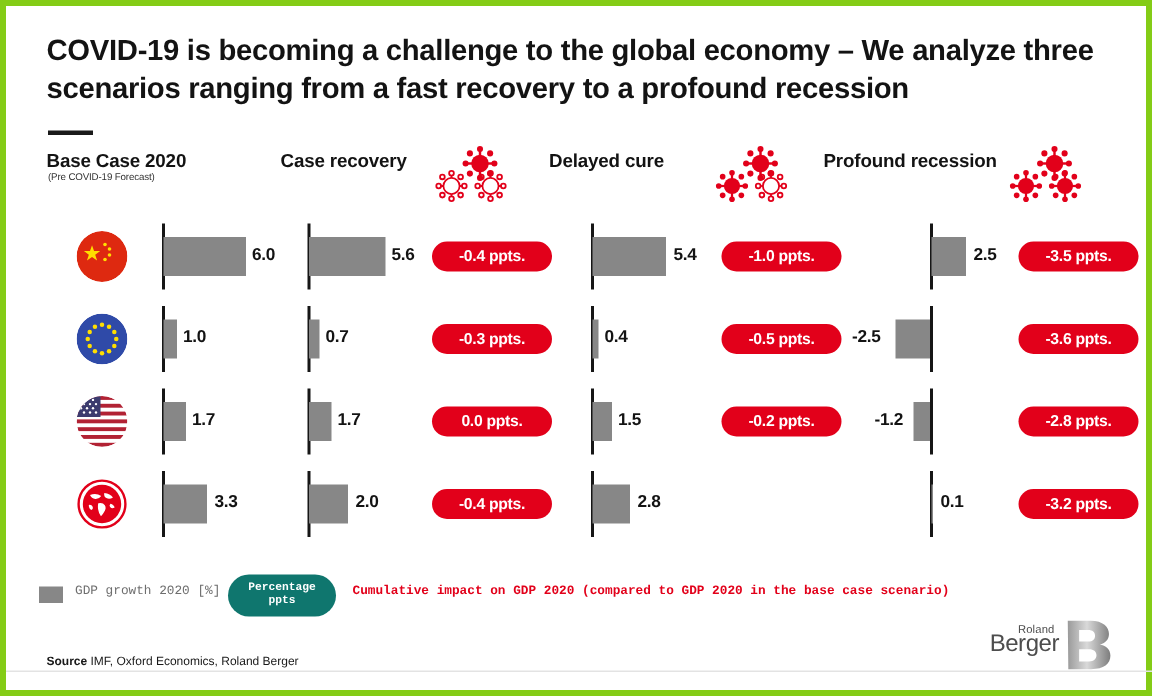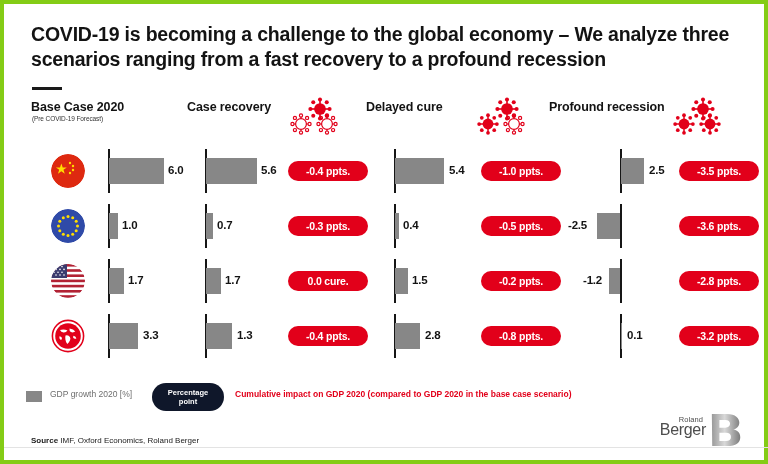--- a/index.html
+++ b/index.html
@@ -57,28 +57,28 @@
 
   
   .pill{
     position:absolute;background:#e2001a;color:#fff;border-radius:11px;
     font-size:10.5px;font-weight:bold;letter-spacing:-0.2px;
     display:flex;align-items:center;justify-content:center;
     height:20px;width:80px;top:17px;
   }
 
   
-  .legend{position:absolute;left:22px;top:381px;width:724px;height:26px;}
+  .legend{position:absolute;left:22px;top:381px;width:724px;height:26px;font-family:Liberation Mono, monospace;}
   .legend-swatch{position:absolute;left:0;top:6px;width:16px;height:11px;background:#878787;}
   .legend-text{
     position:absolute;left:24px;top:4px;font-size:8.5px;color:#6e6e6e;white-space:nowrap;
   }
   .legend-pill{
     position:absolute;left:126px;top:-2px;width:72px;height:28px;border-radius:14px;
-    background:#0f172a;color:#fff;font-size:7.5px;font-weight:bold;line-height:9.5px;
+    background:#0f766e;color:#fff;font-size:7.5px;font-weight:bold;line-height:9.5px;
     display:flex;align-items:center;justify-content:center;text-align:center;
   }
   .legend-red{
     position:absolute;left:209px;top:4px;font-size:8.5px;font-weight:bold;
     color:#e2001a;white-space:nowrap;
   }
 
   
   .footer-rule{position:absolute;left:0;top:443px;width:768px;height:1px;background:#e3e3e3;}
   .source{
@@ -377,21 +377,21 @@
         </g>
       </svg>
     </div>
     <div class="axis" style="left:88px;"></div>
     <div class="bar" style="left:89px;width:15px;"></div>
     <div class="bar-label" style="left:108px;">1.7</div>
 
     <div class="axis" style="left:185px;"></div>
     <div class="bar" style="left:186px;width:15px;"></div>
     <div class="bar-label" style="left:205px;">1.7</div>
-    <div class="pill" style="left:268px;">0.0 cure.</div>
+    <div class="pill" style="left:268px;">0.0 ppts.</div>
 
     <div class="axis" style="left:374px;"></div>
     <div class="bar" style="left:375px;width:13px;"></div>
     <div class="bar-label" style="left:392px;">1.5</div>
     <div class="pill" style="left:461px;">-0.2 ppts.</div>
 
     <div class="axis" style="left:600px;"></div>
     <div class="bar" style="left:589px;width:11px;"></div>
     <div class="bar-label" style="left:563px;">-1.2</div>
     <div class="pill" style="left:659px;">-2.8 ppts.</div>
@@ -410,41 +410,40 @@
           <path d="M8.2 17.6 q1.8 -0.4 2.6 1.2 q0.6 1.4 -0.8 2.2 q-1.8 -0.8 -1.8 -3.4 z"></path>
         </g>
       </svg>
     </div>
     <div class="axis" style="left:88px;"></div>
     <div class="bar" style="left:89px;width:29px;"></div>
     <div class="bar-label" style="left:123px;">3.3</div>
 
     <div class="axis" style="left:185px;"></div>
     <div class="bar" style="left:186px;width:26px;"></div>
-    <div class="bar-label" style="left:217px;">1.3</div>
+    <div class="bar-label" style="left:217px;">2.0</div>
     <div class="pill" style="left:268px;">-0.4 ppts.</div>
 
     <div class="axis" style="left:374px;"></div>
     <div class="bar" style="left:375px;width:25px;"></div>
     <div class="bar-label" style="left:405px;">2.8</div>
-    <div class="pill" style="left:461px;">-0.8 ppts.</div>
 
     <div class="axis" style="left:600px;"></div>
     <div class="bar" style="left:601px;width:1px;"></div>
     <div class="bar-label" style="left:607px;">0.1</div>
     <div class="pill" style="left:659px;">-3.2 ppts.</div>
   </div>
 
   <div class="legend">
     <div class="legend-swatch"></div>
     <div class="legend-text">GDP growth 2020 [%]</div>
     <div class="legend-pill">
       <div>
         <div>Percentage</div>
-        <div>point</div>
+        <div>ppts</div>
       </div>
     </div>
     <div class="legend-red">Cumulative impact on GDP 2020 (compared to GDP 2020 in the base case scenario)</div>
   </div>
 
   <div class="footer-rule"></div>
   <div class="source">
     <b>Source</b>
     <span>IMF, Oxford Economics, Roland Berger</span>
   </div>

